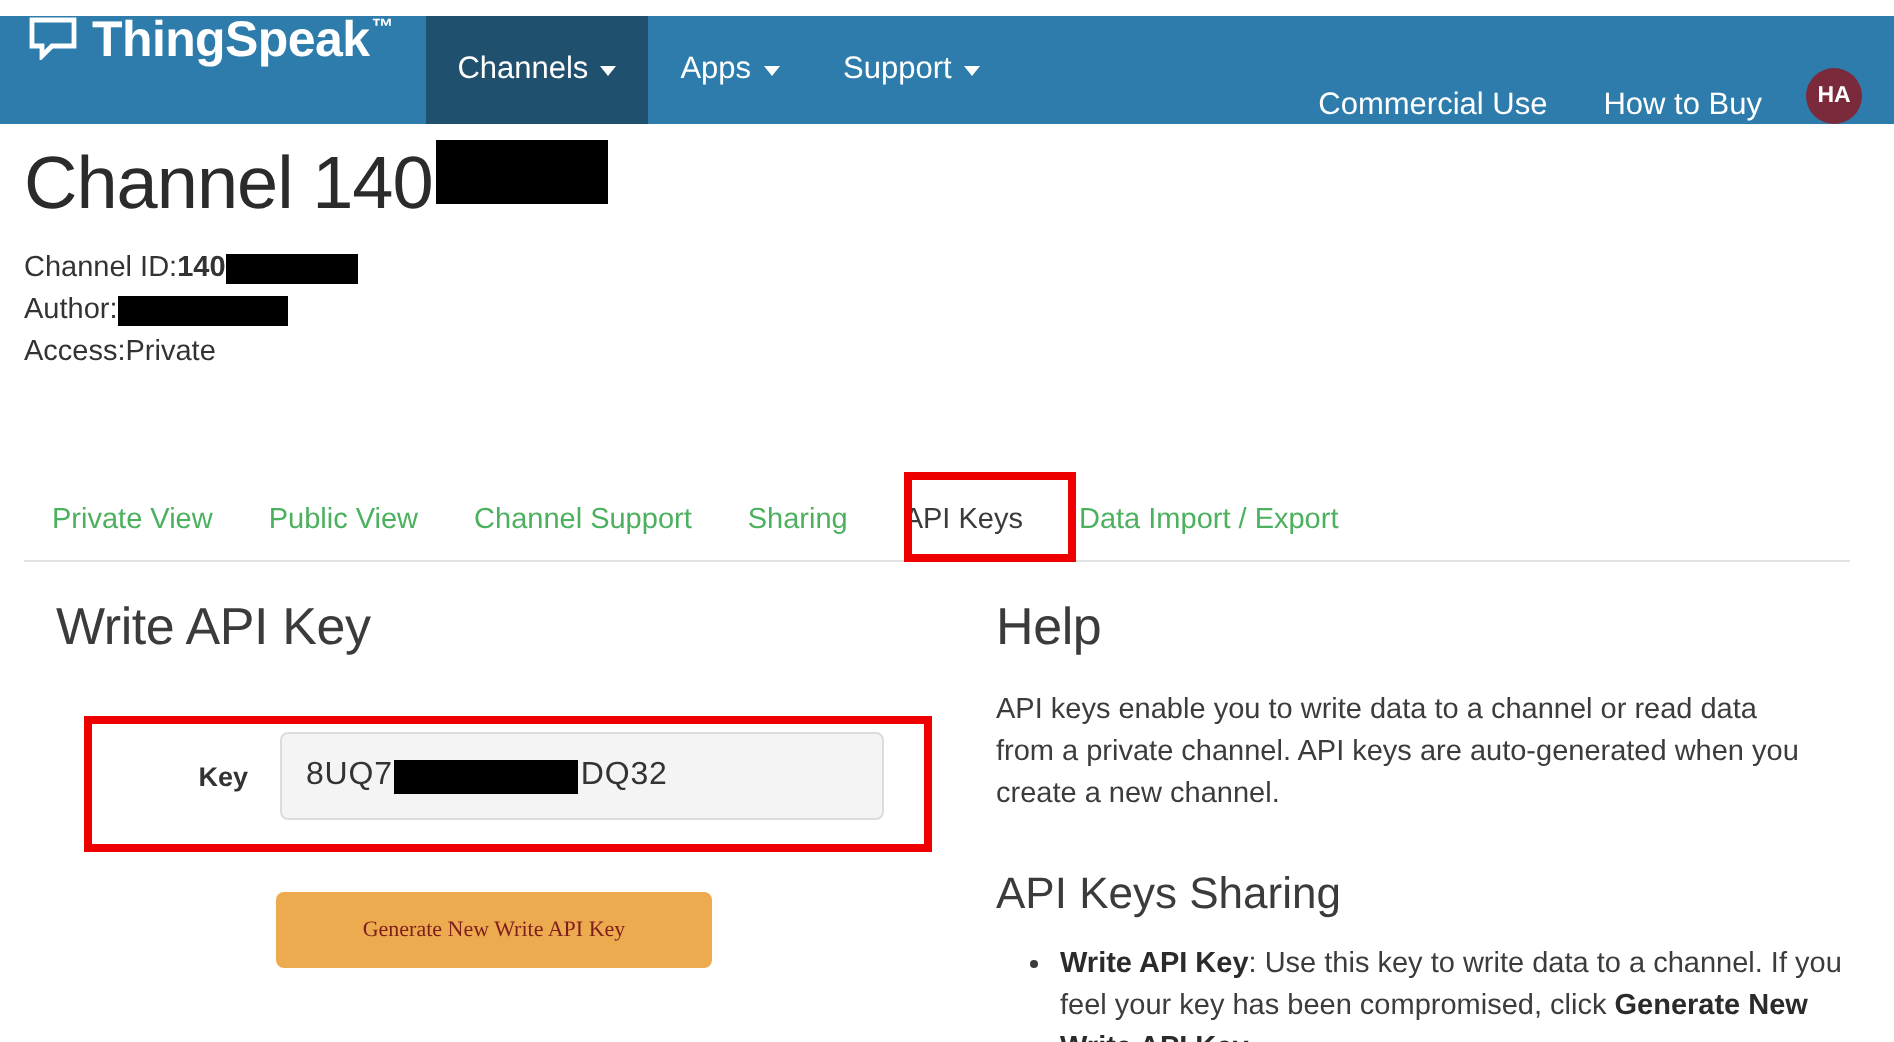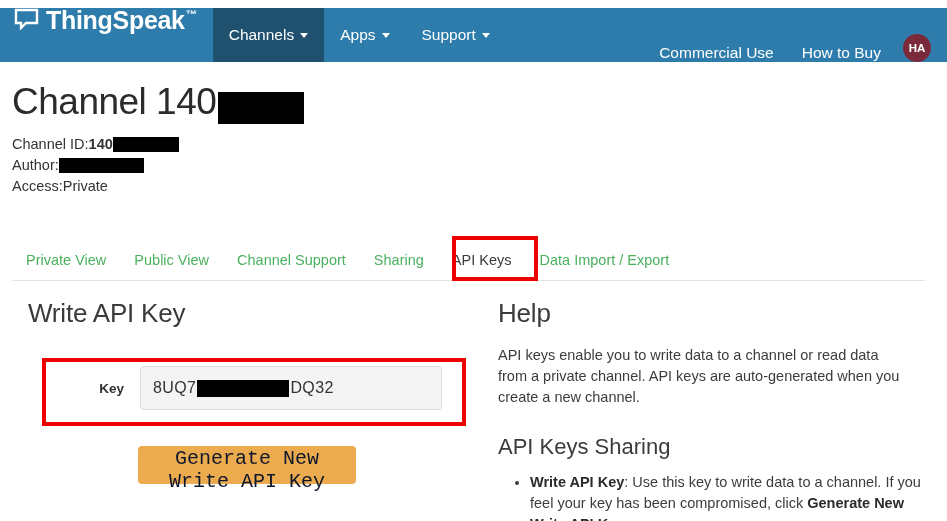--- a/index.html
+++ b/index.html
@@ -80,23 +80,23 @@
   }
 
   
   .page-head { position: absolute; top: 62px; left: 12px; }
   .channel-title {
     font-size: 37px;
     font-weight: 300;
     color: #2b2b2b;
     letter-spacing: -0.5px;
     line-height: 1.2;
-    margin: 18px 0 0 0;
-    display: flex;
-    align-items: flex-end;
+    margin: 8px 0 0 0;
+    display: flex;
+    align-items: flex-start;
     white-space: nowrap;
   }
   .redact {
     display: inline-block;
     background: #000000;
     vertical-align: middle;
   }
   .meta-list {
     margin-top: 10px;
     font-size: 14.5px;
@@ -175,23 +175,23 @@
     white-space: nowrap;
     overflow: hidden;
   }
   .btn-generate {
     position: absolute;
     top: 446px; left: 138px;
     width: 218px; height: 38px;
     background: #ecab4f;
     border: none;
     border-radius: 4px;
-    color: #0f172a;
-    font-size: 20px;
-    font-family: Liberation Mono, monospace;
+    color: #7f1d1d;
+    font-size: 11px;
+    font-family: Liberation Serif, serif;
     cursor: pointer;
   }
 
   .help-para {
     font-size: 14.5px;
     color: #3c3c3c;
     line-height: 21px;
     margin: 0 0 26px 0;
     width: 410px;
   }

